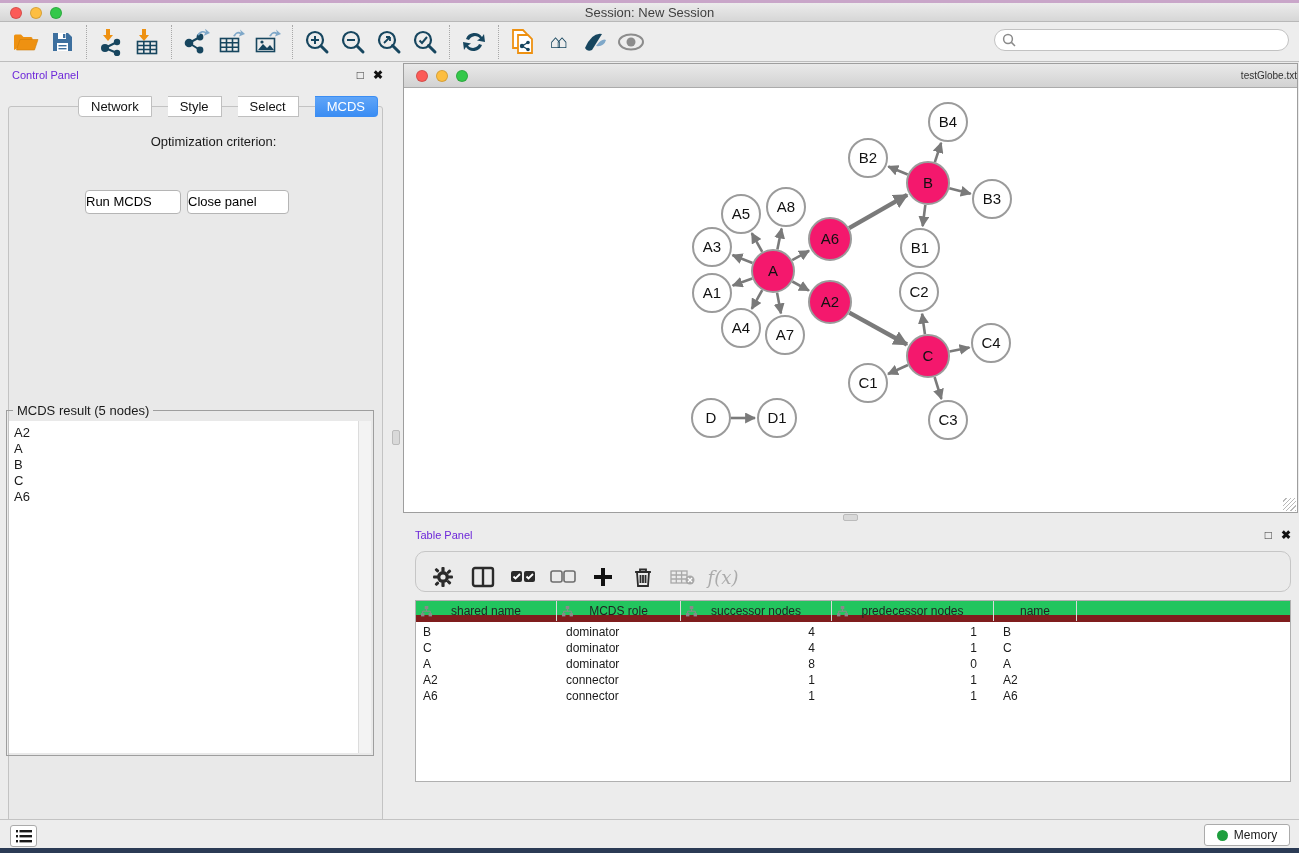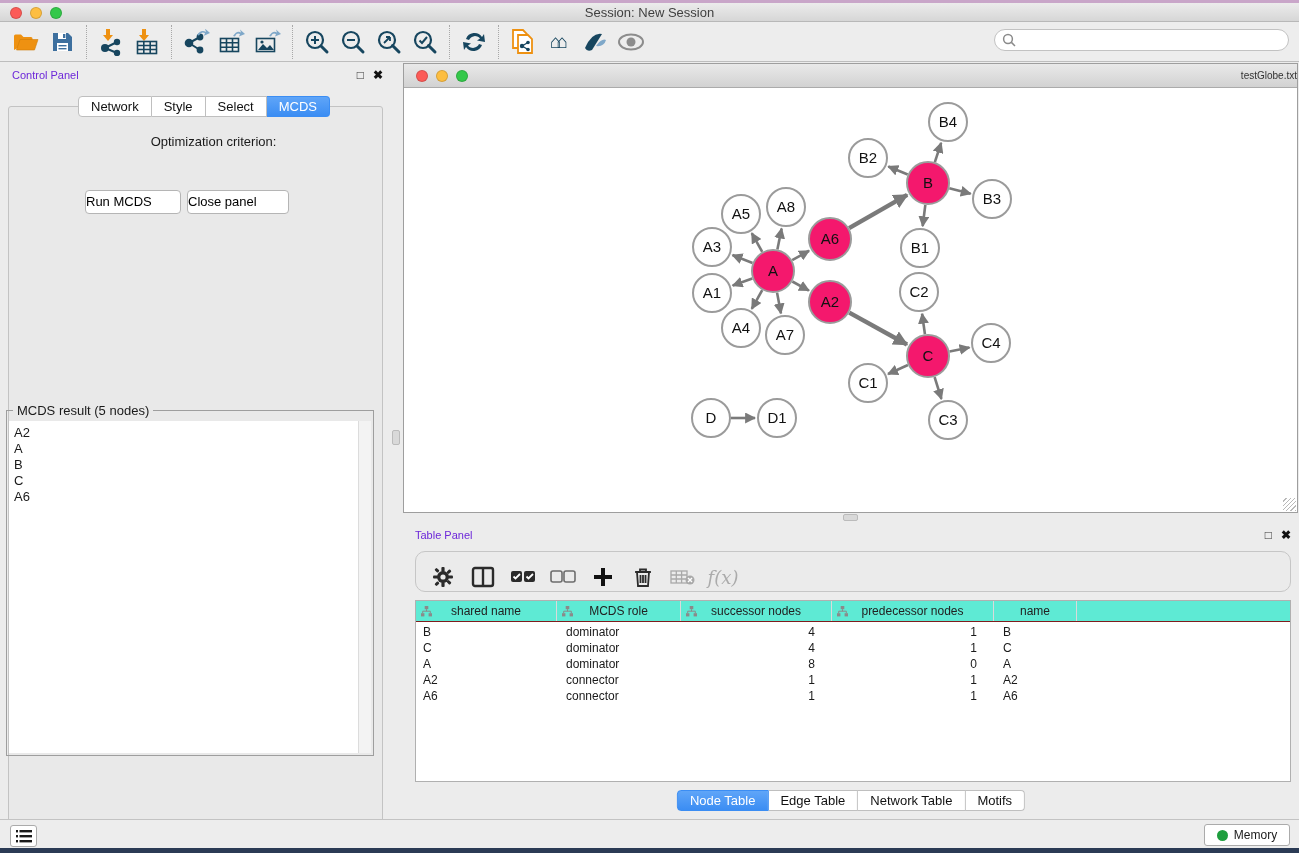--- a/index.html
+++ b/index.html
@@ -32,21 +32,21 @@
   .panel-btns { position:absolute; right:8px; top:6px; display:flex; gap:9px; font-size:12px; color:#222; }
   .float-glyph { font-size:12px; color:#333; } .close-glyph { font-weight:bold; font-size:12px; color:#111; }
   .cp-inset { position:absolute; left:8px; top:44px; width:375px; height:762px; background:#E9E9E9;
               border:1px solid #C3C3C3; border-radius:3px; }
   .seg { display:flex; position:absolute; }
   .seg .seg-btn { height:21px; line-height:19px; font-size:13px; text-align:center; background:#fff;
                   border:1px solid #BFBFBF; border-left:none; padding:0 12px; color:#111; }
   .seg .seg-btn:first-child { border-left:1px solid #BFBFBF; border-radius:4px 0 0 4px; }
   .seg .seg-btn:last-child { border-radius:0 4px 4px 0; }
   .seg .seg-btn.active { background:linear-gradient(#5FA5F8,#3B8DF3); color:#fff; border-color:#3B8DF3; }
-  .cp-tabs { left:78px; top:34px; z-index:5; }
+  .cp-tabs { left:78px; top:34px; z-index:5;gap:16px; }
   .opt-label { position:absolute; left:0; top:72px; width:100%; text-align:center; font-size:13px;padding-left:36px; }
   .dropdown { position:absolute; left:34px; top:94px; width:312px; height:24px; background:#fff;
               border:1px solid #B5B5B5; border-radius:4px; font-size:13px; line-height:22px; padding-left:9px; }
   .dd-stepper { position:absolute; right:0; top:-1px; width:21px; height:24px; border-radius:0 4px 4px 0;
                 background:linear-gradient(#6FADF7,#3584EF); display:flex; flex-direction:column;
                 align-items:center; justify-content:center; gap:2px; }
   .tri-up { width:0; height:0; border-left:4px solid transparent; border-right:4px solid transparent; border-bottom:5px solid #fff; }
   .tri-dn { width:0; height:0; border-left:4px solid transparent; border-right:4px solid transparent; border-top:5px solid #fff; }
   .cp-btn { position:absolute; height:24px; background:#fff; border:1px solid #B5B5B5; border-radius:4px;
             font-size:13px; text-align:left; line-height:22px; }
@@ -74,21 +74,21 @@
 
   
   .table-panel { position:absolute; left:403px; top:522px; width:896px; height:297px; background:#ECECEC; }
   .tp-head { position:relative; height:26px; }
   .tp-toolbar { position:absolute; left:12px; top:29px; width:876px; height:41px; background:#EBEBEB;
                 border:1px solid #C6C6C6; border-radius:10px; display:flex; align-items:flex-end; padding-left:14px; gap:14px; }
   .tp-tbtn { width:26px; height:28px; display:flex; align-items:center; justify-content:center; }
   .fx { font-family:"DejaVu Serif", serif; font-style:italic; color:#ABABAB; font-size:18px; }
   .datatable { position:absolute; left:12px; top:78px; width:876px; height:182px; background:#fff; border:1px solid #B0B0B0; overflow:hidden; }
   .trow { display:grid; grid-template-columns:141px 124px 151px 162px 83px 1fr; }
-  .thead { height:21px; background:#5eead4; border-bottom:1px solid #7f1d1d; }
+  .thead { height:21px; background:#22c55e; border-bottom:7px solid #7f1d1d; }
   .th { position:relative; font-size:12px; color:#222; text-align:center; line-height:20px; border-right:1px solid #DADADA; }
   .th:last-child { border-right:none; }
   .th .hicon { position:absolute; left:5px; top:5px; }
   .td { font-size:12px; height:16px; line-height:16px; white-space:nowrap; }
   .td.l { padding-left:7px; text-align:left; }
   .td.l2 { padding-left:9px; text-align:left; }
   .td.r { padding-right:17px; text-align:right; }
   .tp-tabs { left:50%; transform:translateX(-50%); top:268px; }
 
   
@@ -525,26 +525,20 @@
         <div class="trow">
           <div class="td l">A6</div>
           <div class="td l2">connector</div>
           <div class="td r">1</div>
           <div class="td r">1</div>
           <div class="td l2">A6</div>
           <div class="td l"></div>
         </div>
       </div>
   </div>
-  <div class="seg tp-tabs">
-    <div class="seg-btn active">Node Table</div>
-    <div class="seg-btn">Edge Table</div>
-    <div class="seg-btn">Network Table</div>
-    <div class="seg-btn">Motifs</div>
-  </div>
 </div>
 
 <div class="statusbar">
   <div class="list-btn">
     <svg width="16" height="13" viewBox="0 0 16 13">
         <g fill="#1a1a1a">
           <rect x="0" y="0" width="2" height="2.4"></rect>
           <rect x="3.5" y="0" width="12.5" height="2.4"></rect>
           <rect x="0" y="5" width="2" height="2.4"></rect>
           <rect x="3.5" y="5" width="12.5" height="2.4"></rect>

